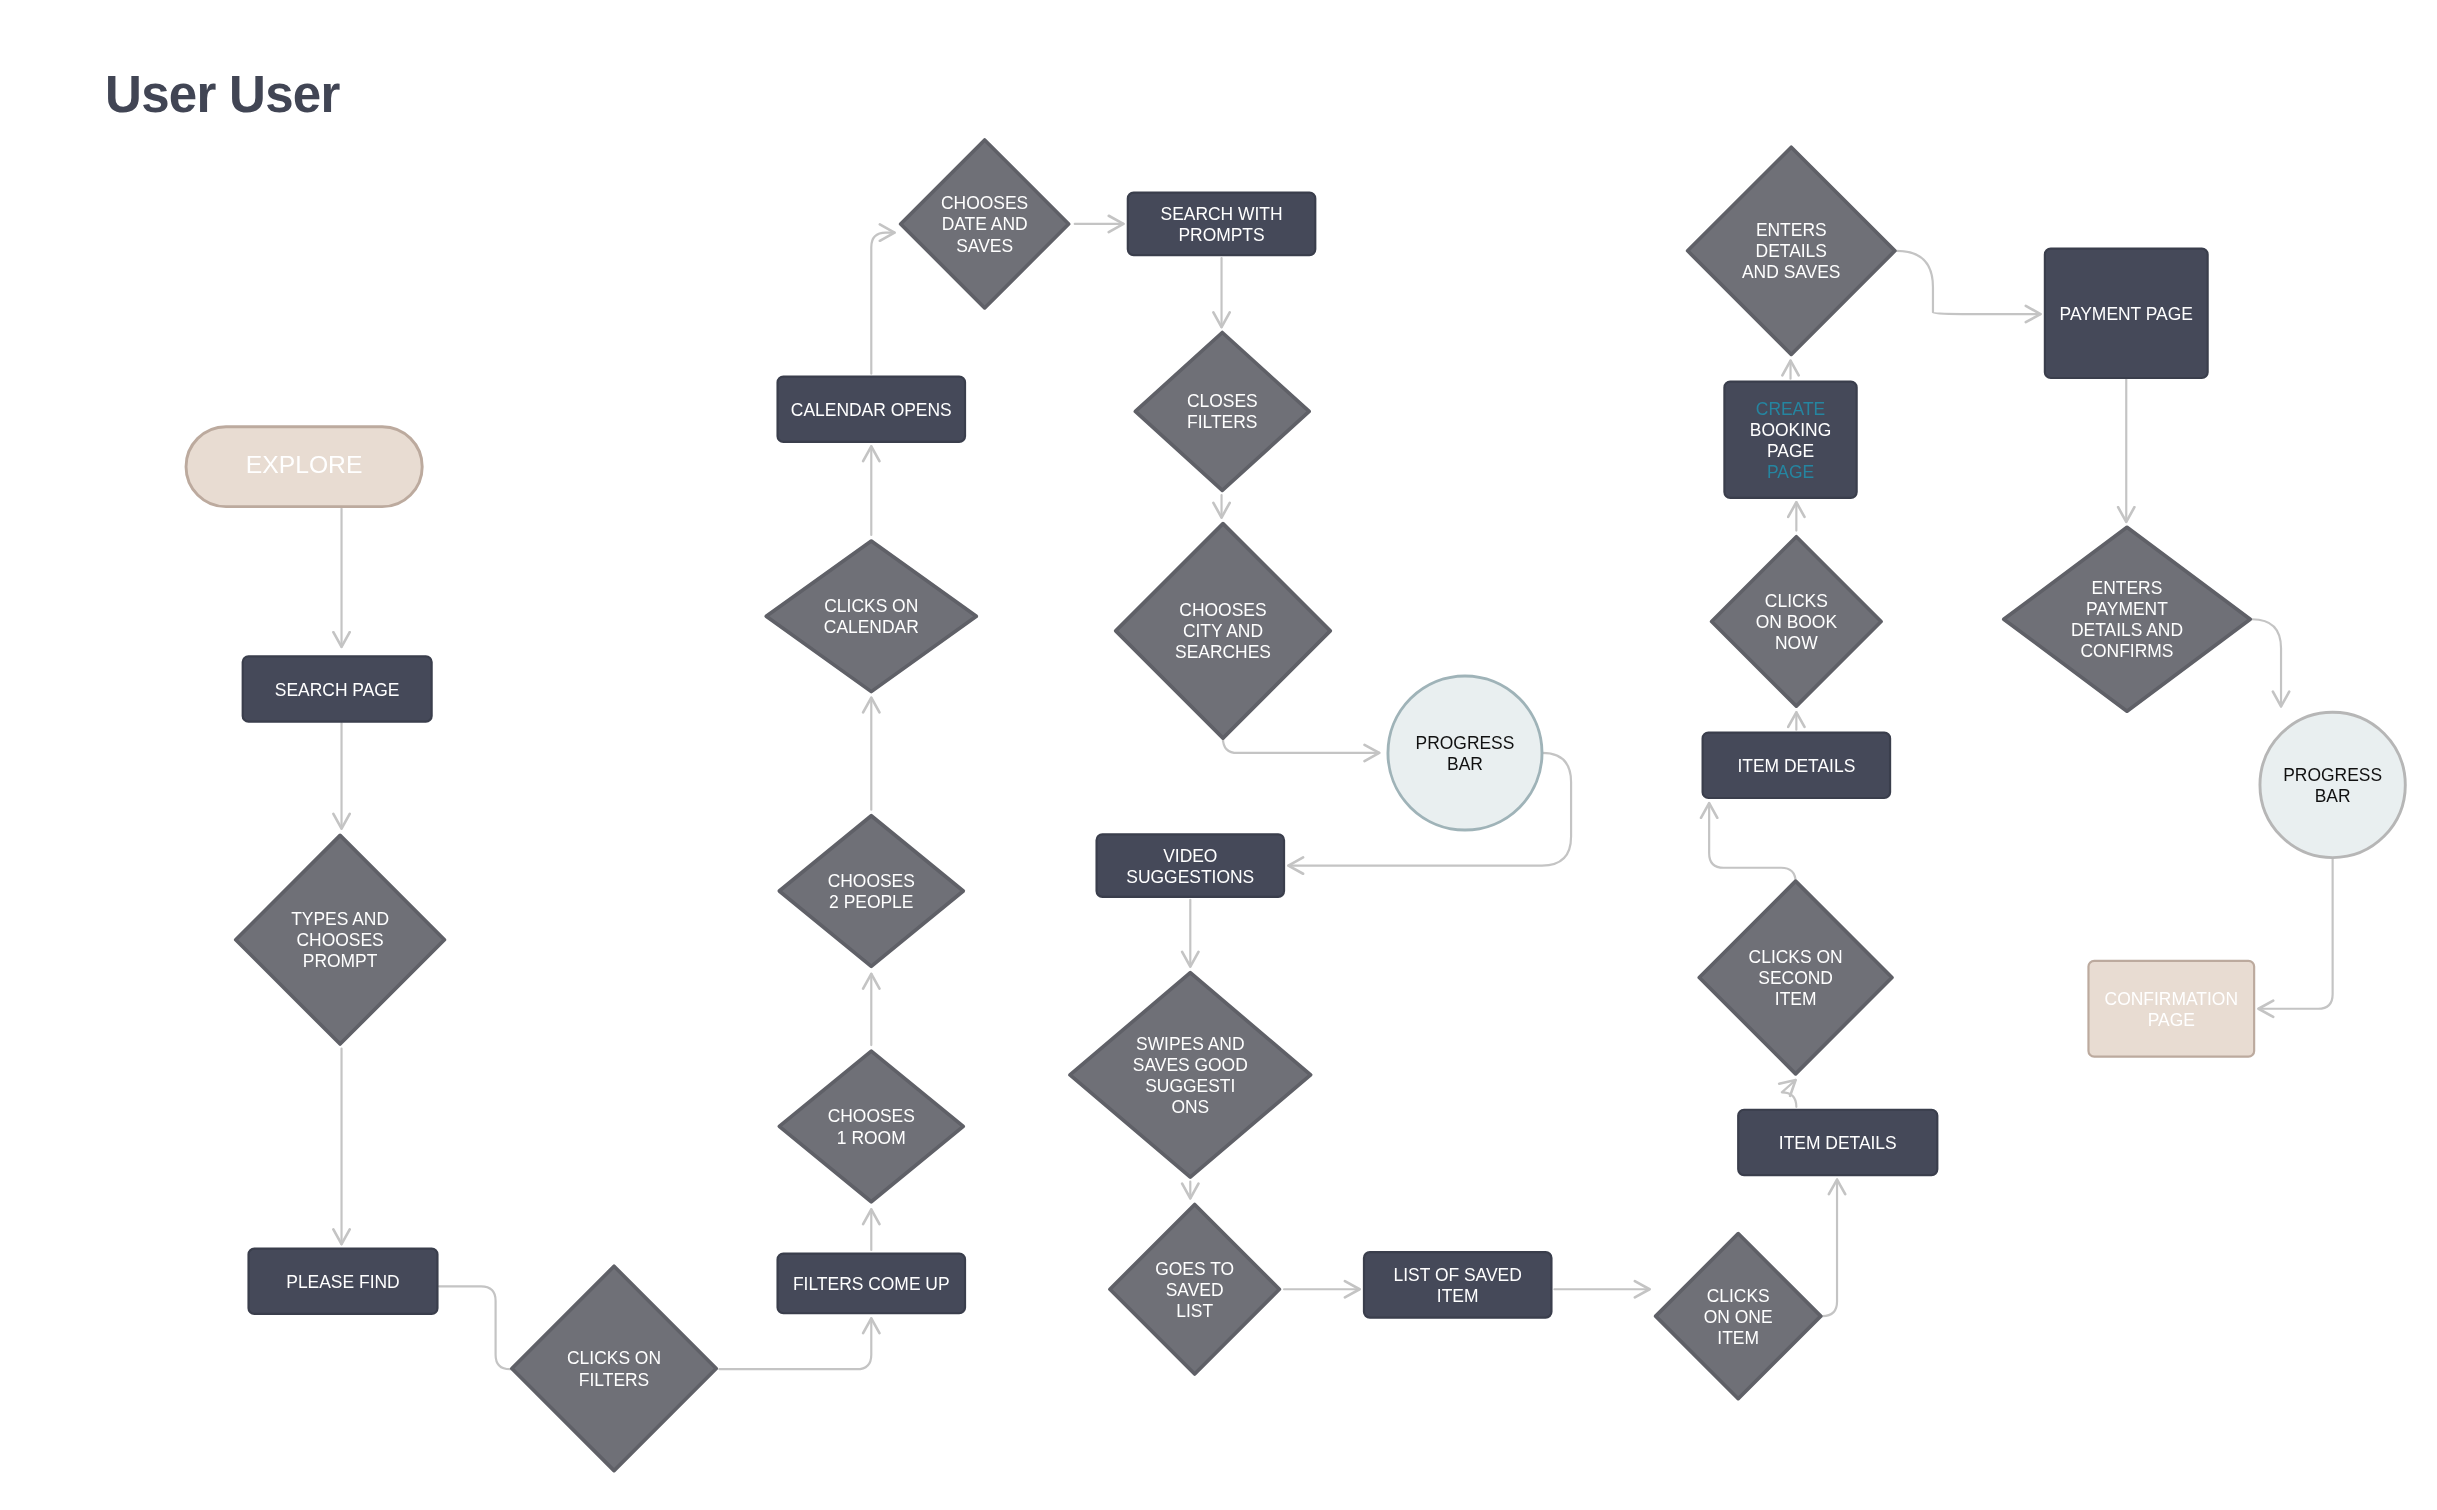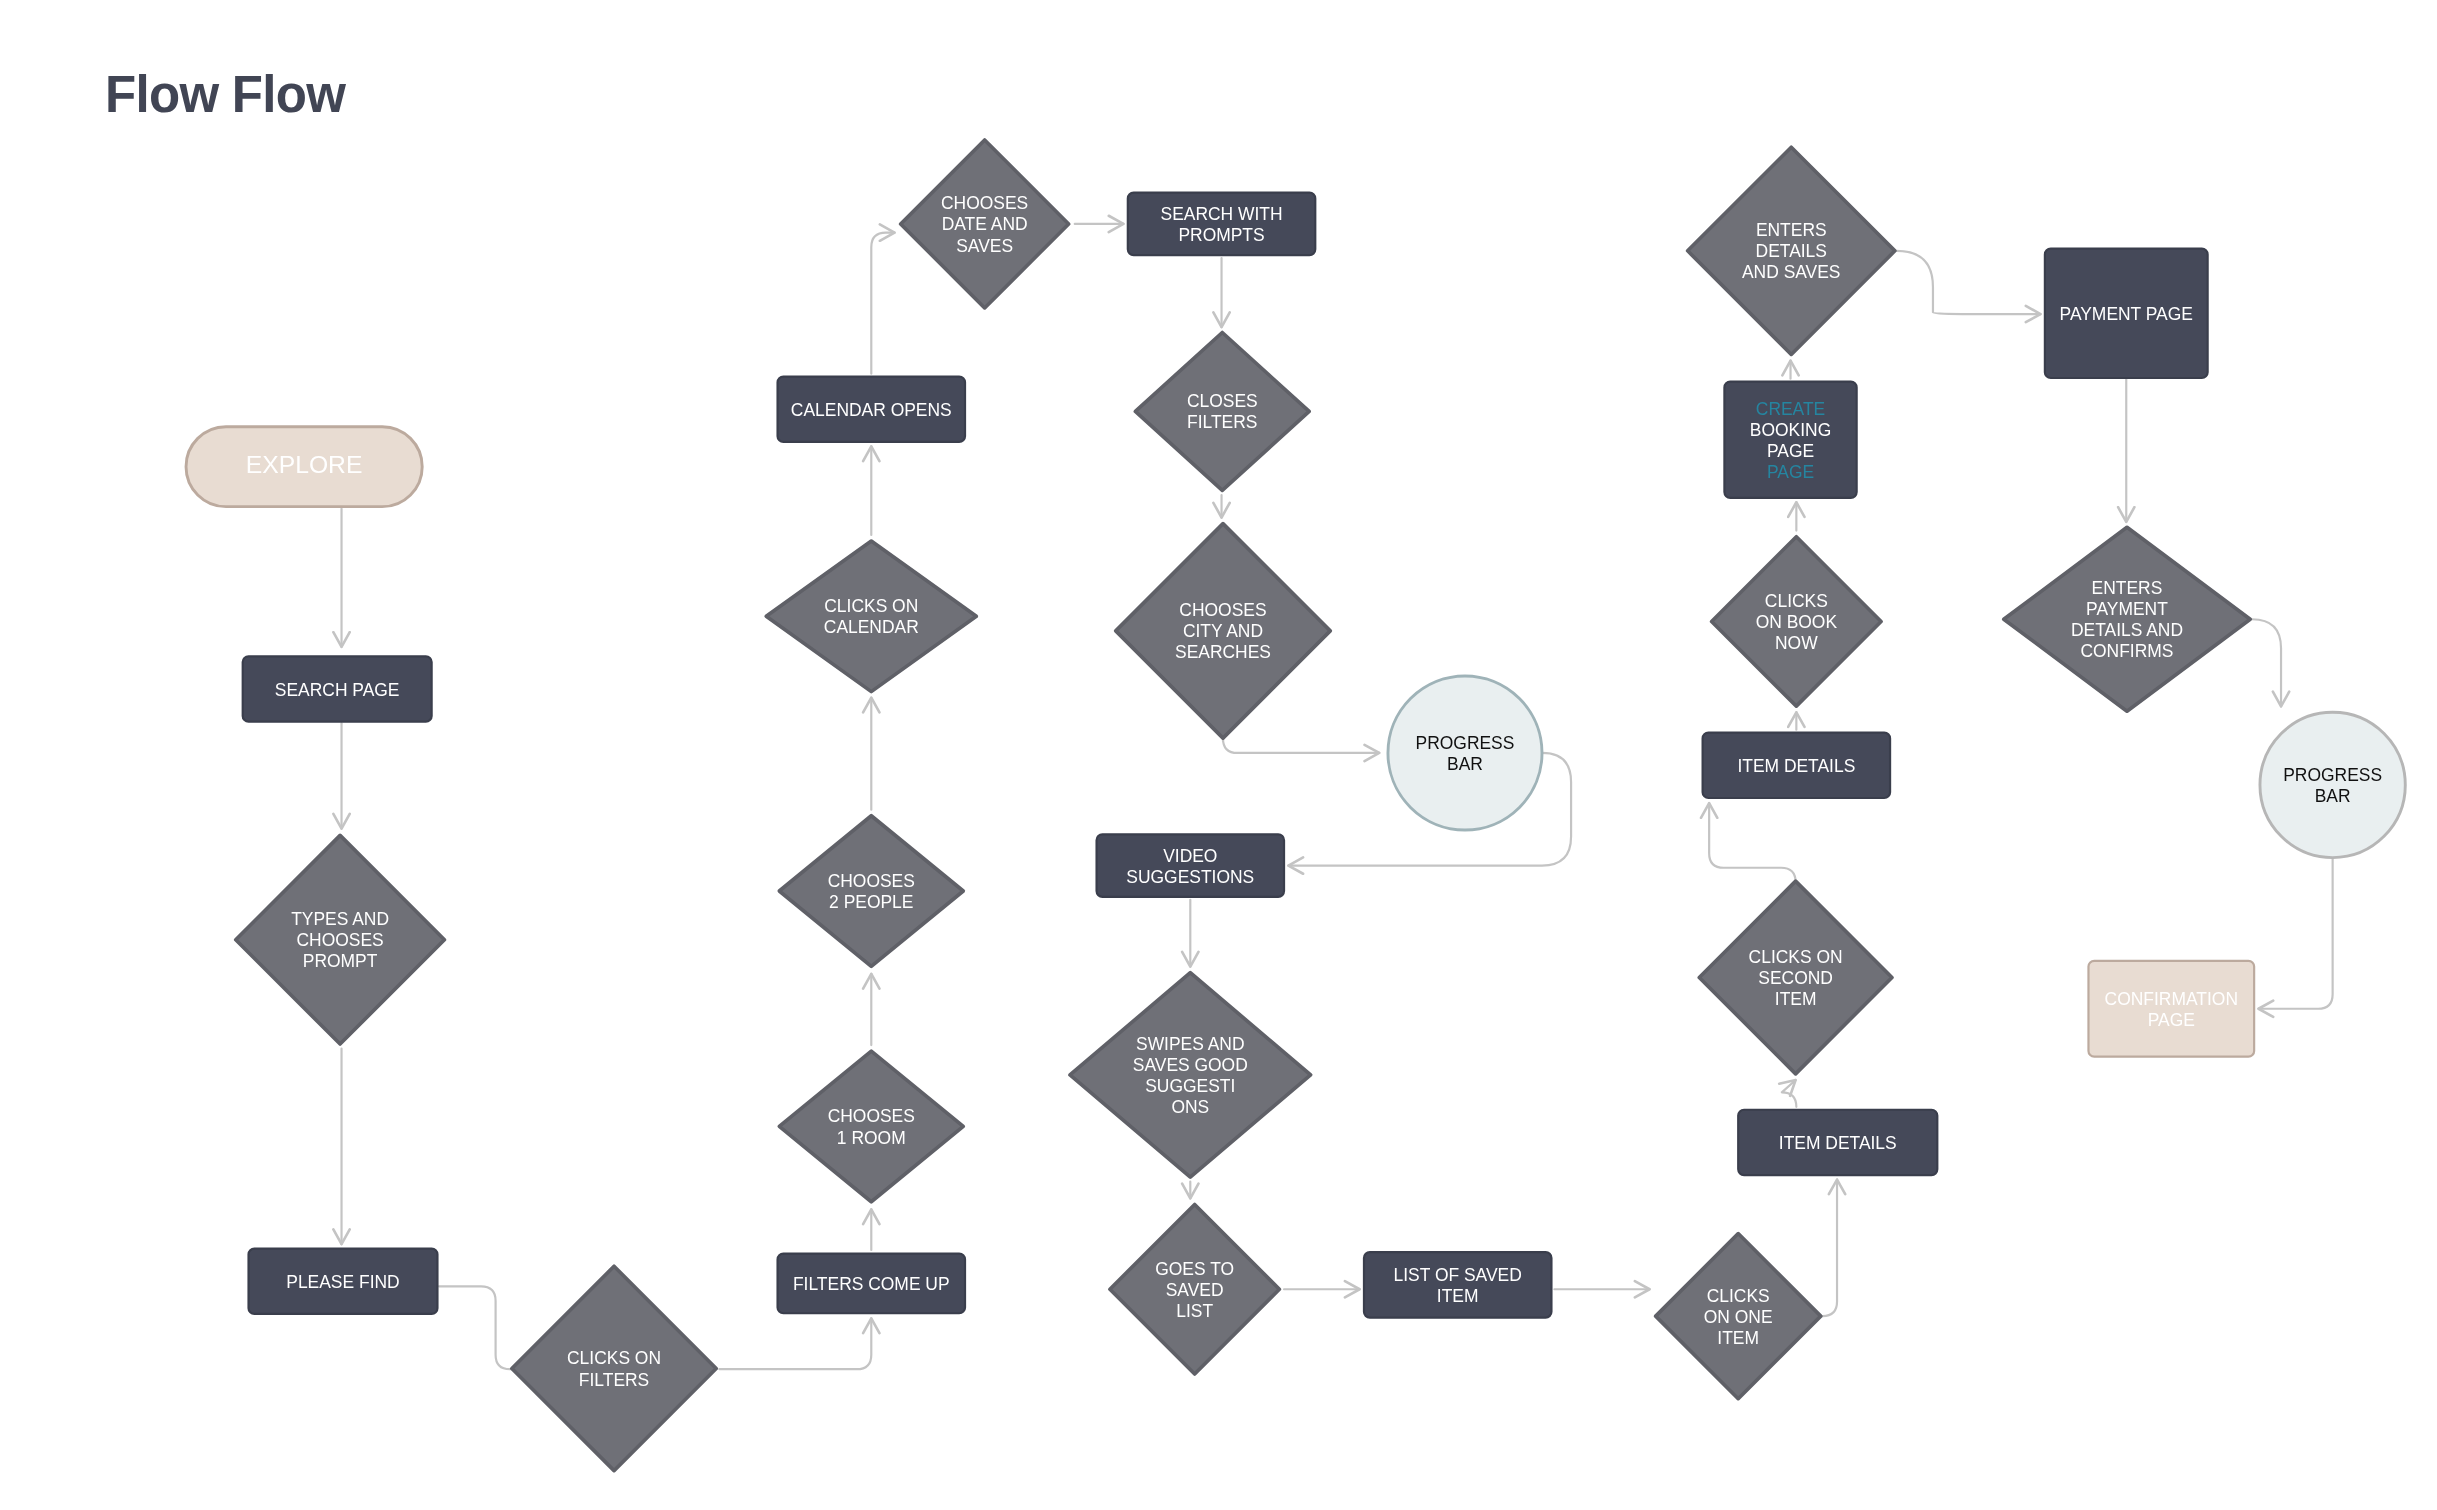--- a/index.html
+++ b/index.html
@@ -12,21 +12,21 @@
     line-height:1;white-space:nowrap;
   }
   .node-label{
     pointer-events:none;
     font-family:"Liberation Sans","DejaVu Sans",sans-serif;
   }
 </style>
 </head>
 <body>
 
-<div class="page-title">Flow Flow</div>
+<div class="page-title">User User</div>
 
 <svg id="canvas" viewBox="0 0 3355 2079" xmlns="http://www.w3.org/2000/svg">
   <defs>
     <marker id="arrow-end" viewBox="0 0 12 12" refX="10" refY="6" markerWidth="9" markerHeight="9" orient="auto-start-reverse">
       <path d="M 1 1 L 10 6 L 1 11" fill="none" stroke="#c4c4c4" stroke-width="1.6" stroke-linecap="round" stroke-linejoin="round"></path>
     </marker>
   </defs>
   <g id="edge-layer">
       <path d="M 470 700 L 470 890" fill="none" stroke="#c4c4c4" stroke-width="3" stroke-linecap="round" stroke-linejoin="round" marker-end="url(#arrow-end)"></path>
       <path d="M 470 995 L 470 1140" fill="none" stroke="#c4c4c4" stroke-width="3" stroke-linecap="round" stroke-linejoin="round" marker-end="url(#arrow-end)"></path>

